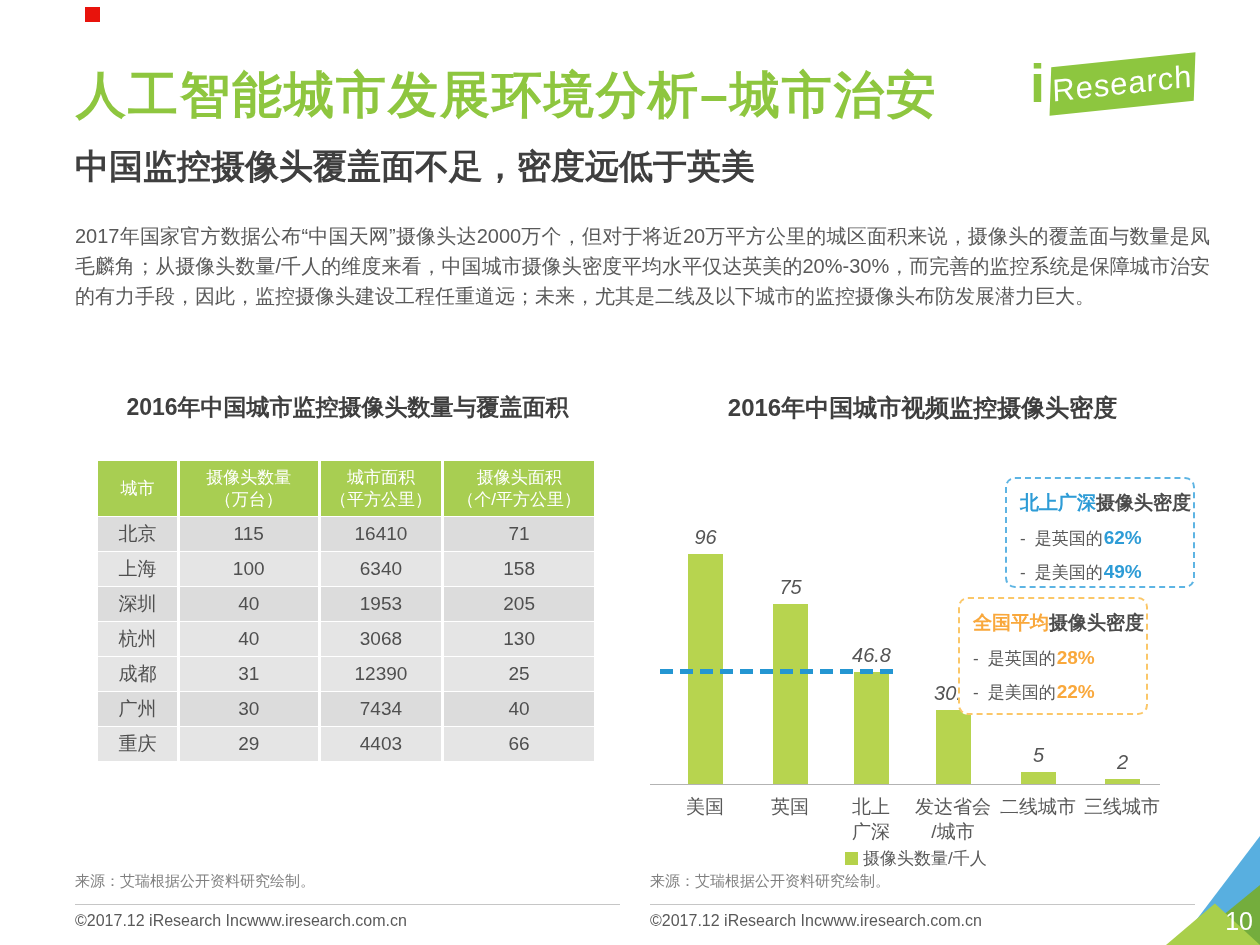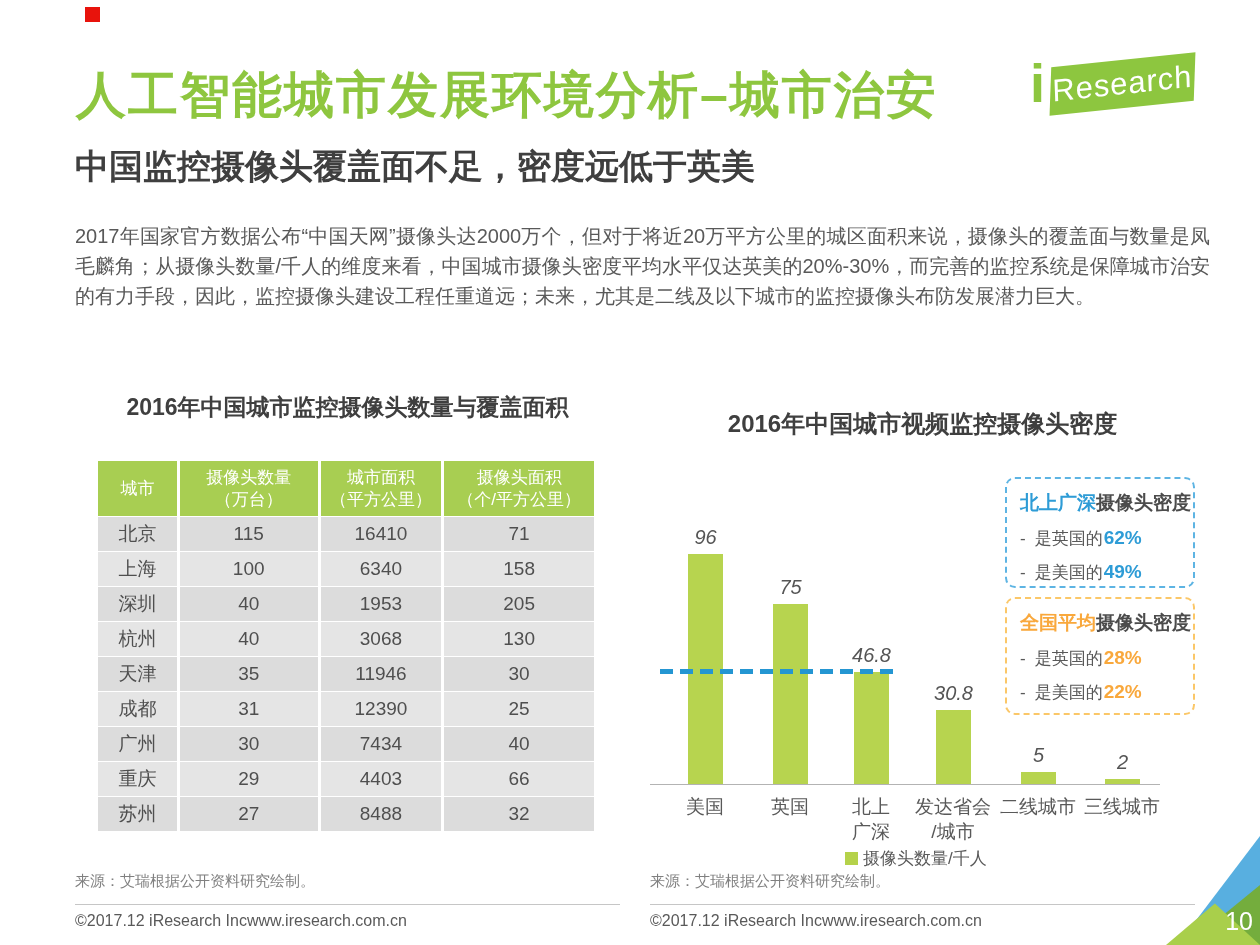--- a/index.html
+++ b/index.html
@@ -20,21 +20,21 @@
   .logo { left:1030px; top:56px; width:175px; height:92px; }
   .logo-i { position:absolute; left:0; top:-4px; font-size:54px; font-weight:700; color:#8dc63f; font-style:normal; }
   .logo-box { position:absolute; left:20px; top:4px; width:145px; height:48px; background:#8dc63f;
               transform:rotate(-6deg) skewX(-8deg); display:flex; align-items:center; justify-content:center; }
   .logo-box span { color:#ffffff; font-size:31px; transform:skewX(4deg); letter-spacing:1px; }
   .logo-cn { position:absolute; left:8px; top:66px; font-size:20px; color:#6d6d6d; letter-spacing:27px; white-space:nowrap; }
 
   
   .section-title { top:392px; width:545px; text-align:center; font-size:23px; font-weight:700; color:#3f3f3f; }
   .section-title.left  { left:75px; }
-  .section-title.right { left:650px; font-size:24px;margin-top:16px; }
+  .section-title.right { left:650px; font-size:24px; }
 
   
   .data-table { left:95px; top:460px; width:502px; border-collapse:separate; border-spacing:3px 1px; }
   .data-table th { background:#a8ce52; color:#ffffff; font-weight:400; font-size:17px; line-height:22px;
                    height:55px; text-align:center; vertical-align:middle; white-space:pre-line; }
   .data-table td { height:34px; font-size:19px; color:#4f4f4f; text-align:center; vertical-align:middle; }
   .data-table tr.odd  td { background:#dcdcdc; }
   .data-table tr.even td { background:#e5e5e5; }
   .col-city { width:80px; } .col-n { width:140px; } .col-a { width:122px; } .col-d { width:152px; }
 
@@ -51,21 +51,21 @@
               background:repeating-linear-gradient(to right,#2496d2 0 13px,transparent 13px 20px); }
   .x-tick { top:794px; width:90px; text-align:center; font-size:19px; line-height:25px;
             color:#595959; white-space:pre-line; }
   .legend { left:845px; top:847px; display:flex; align-items:center; }
   .legend-swatch { width:13px; height:13px; background:#b5d24a; margin-right:5px; }
   .legend-label { font-size:17px; color:#595959; }
 
   
   .callout { width:190px; border-radius:10px; padding:11px 13px 9px; background:#ffffff; }
   .callout.blue-box   { left:1005px; top:477px; height:111px; border:2px dashed #5db4e3; }
-  .callout.orange-box { left:1005px; top:597px; height:118px; border:2px dashed #fbc768; }
+  .callout.orange-box { left:958px; top:597px; height:118px; border:2px dashed #fbc768; }
   .callout-title { font-size:19px; font-weight:700; color:#4c4c4c; white-space:nowrap; }
   .callout-item { margin-top:11px; display:flex; align-items:baseline; font-size:17px; color:#595959; white-space:nowrap; }
   .callout-item .dash { margin-right:9px; }
   .callout-item .pct { font-size:19px; font-weight:700; margin-left:1px; }
   .blue   { color:#2e9cd6; }
   .orange { color:#f9a83c; }
 
   
   .divider { top:904px; height:1px; background:#c6c6c6; width:545px; }
   .divider.dl { left:75px; } .divider.dr { left:650px; }
@@ -131,49 +131,37 @@
         <td>40</td>
         <td>1953</td>
         <td>205</td>
       </tr>
     <tr class="even">
         <td>杭州</td>
         <td>40</td>
         <td>3068</td>
         <td>130</td>
       </tr>
-    <tr class="odd">
-        <td>天津</td>
-        <td>35</td>
-        <td>11946</td>
-        <td>30</td>
-      </tr>
     <tr class="even">
         <td>成都</td>
         <td>31</td>
         <td>12390</td>
         <td>25</td>
       </tr>
     <tr class="odd">
         <td>广州</td>
         <td>30</td>
         <td>7434</td>
         <td>40</td>
       </tr>
     <tr class="even">
         <td>重庆</td>
         <td>29</td>
         <td>4403</td>
         <td>66</td>
-      </tr>
-    <tr class="odd">
-        <td>苏州</td>
-        <td>27</td>
-        <td>8488</td>
-        <td>32</td>
       </tr>
   </tbody>
 </table>
 
 <div class="abs source left-source">来源：艾瑞根据公开资料研究绘制。</div>
 
 <h3 class="abs section-title right">2016年中国城市视频监控摄像头密度</h3>
 
 <div class="abs plot">
   <div class="bar" style="left:38px;  height:230px;">

